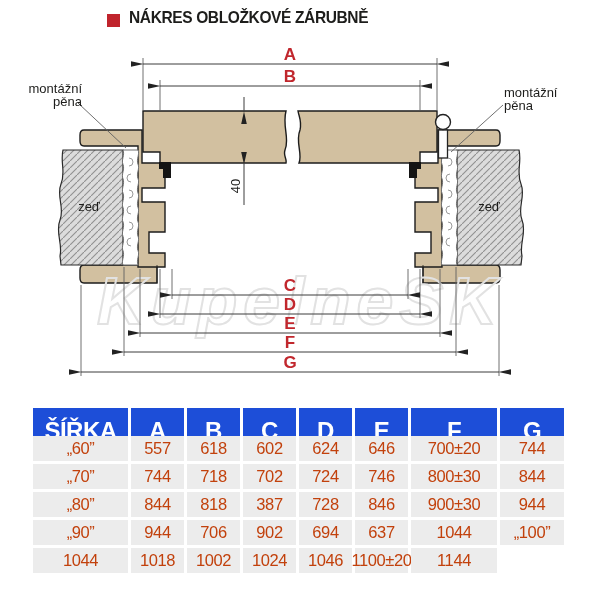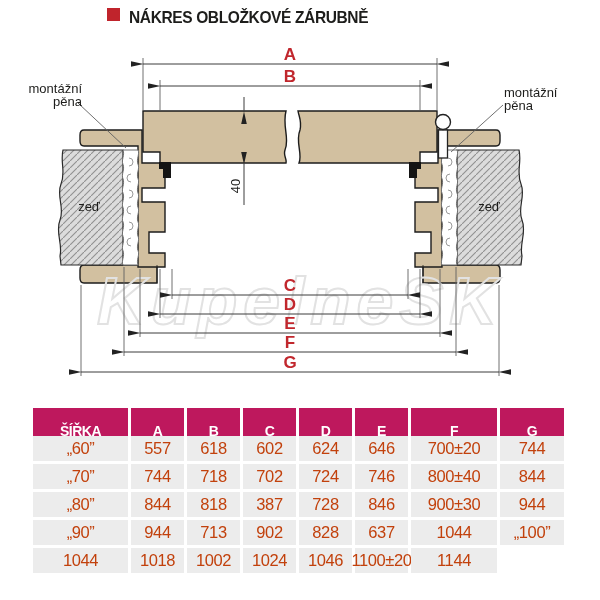--- a/index.html
+++ b/index.html
@@ -1,39 +1,39 @@
 <!DOCTYPE html>
 <html><head>
 <meta charset="utf-8">
 <style>
   html,body{margin:0;padding:0;}
   body{
     width:600px;height:600px;background:#ffffff;overflow:hidden;
     font-family:"Liberation Sans", sans-serif;position:relative;
   }
   
-  .title-bar{position:absolute;top:8px;left:88px;display:flex;align-items:flex-start;gap:9px;padding-left:19px;}
+  .title-bar{position:absolute;top:8px;left:88px;display:flex;align-items:flex-end;gap:9px;padding-left:19px;}
   .title-square{width:13px;height:13px;background:#c0242c;flex:0 0 auto;}
   .title-text{
     font-size:16.5px;font-weight:bold;color:#1d1d1b;letter-spacing:-0.4px;
     transform:scaleX(0.94);transform-origin:left center;white-space:nowrap;
   }
   
   #diagram{position:absolute;top:0;left:0;}
   .dimletter{font-size:17px;font-weight:bold;fill:#c1272d;}
   .smalllabel{font-size:13px;fill:#1d1d1b;}
   .watermark{font-size:66px;font-style:italic;font-weight:bold;fill:none;stroke:#e2e2e2;stroke-width:2;letter-spacing:6px;}
   
   .size-table{
     position:absolute;left:33px;top:408px;width:534px;
     display:grid;grid-template-columns:95px 53px 53px 53px 53px 53px 86px 64px;
     grid-auto-rows:25px;gap:3px;background:#ffffff;
   }
   .size-table .hcell{
-    background:#be185d;color:#ffffff;font-weight:bold;font-size:14px;
+    background:#1d4ed8;color:#ffffff;font-weight:bold;font-size:24px;
     display:flex;align-items:center;justify-content:center;height:45px;
     letter-spacing:-0.5px;
   }
   .size-table .cell{
     background:#ececec;color:#c2410c;font-size:16.5px;
     display:flex;align-items:center;justify-content:center;letter-spacing:-0.4px;
   }
 </style>
 </head>
 <body>
@@ -190,37 +190,37 @@
   <div class="cell">646</div>
   <div class="cell">700±20</div>
   <div class="cell">744</div>
 
   <div class="cell">„70”</div>
   <div class="cell">744</div>
   <div class="cell">718</div>
   <div class="cell">702</div>
   <div class="cell">724</div>
   <div class="cell">746</div>
-  <div class="cell">800±40</div>
+  <div class="cell">800±30</div>
   <div class="cell">844</div>
 
   <div class="cell">„80”</div>
   <div class="cell">844</div>
   <div class="cell">818</div>
   <div class="cell">387</div>
   <div class="cell">728</div>
   <div class="cell">846</div>
   <div class="cell">900±30</div>
   <div class="cell">944</div>
 
   <div class="cell">„90”</div>
   <div class="cell">944</div>
-  <div class="cell">713</div>
+  <div class="cell">706</div>
   <div class="cell">902</div>
-  <div class="cell">828</div>
+  <div class="cell">694</div>
   <div class="cell">637</div>
   <div class="cell">1044</div>
 
   <div class="cell">„100”</div>
   <div class="cell">1044</div>
   <div class="cell">1018</div>
   <div class="cell">1002</div>
   <div class="cell">1024</div>
   <div class="cell">1046</div>
   <div class="cell">1100±20</div>

